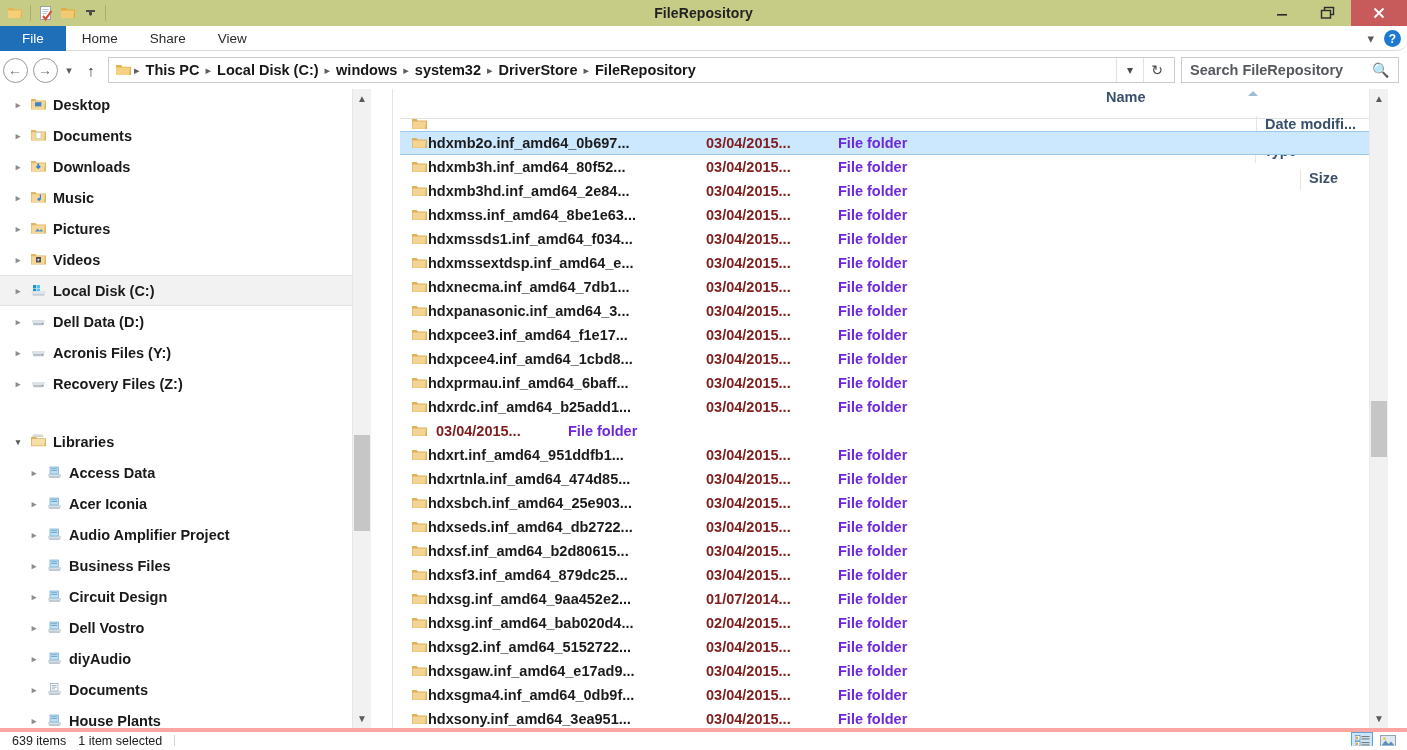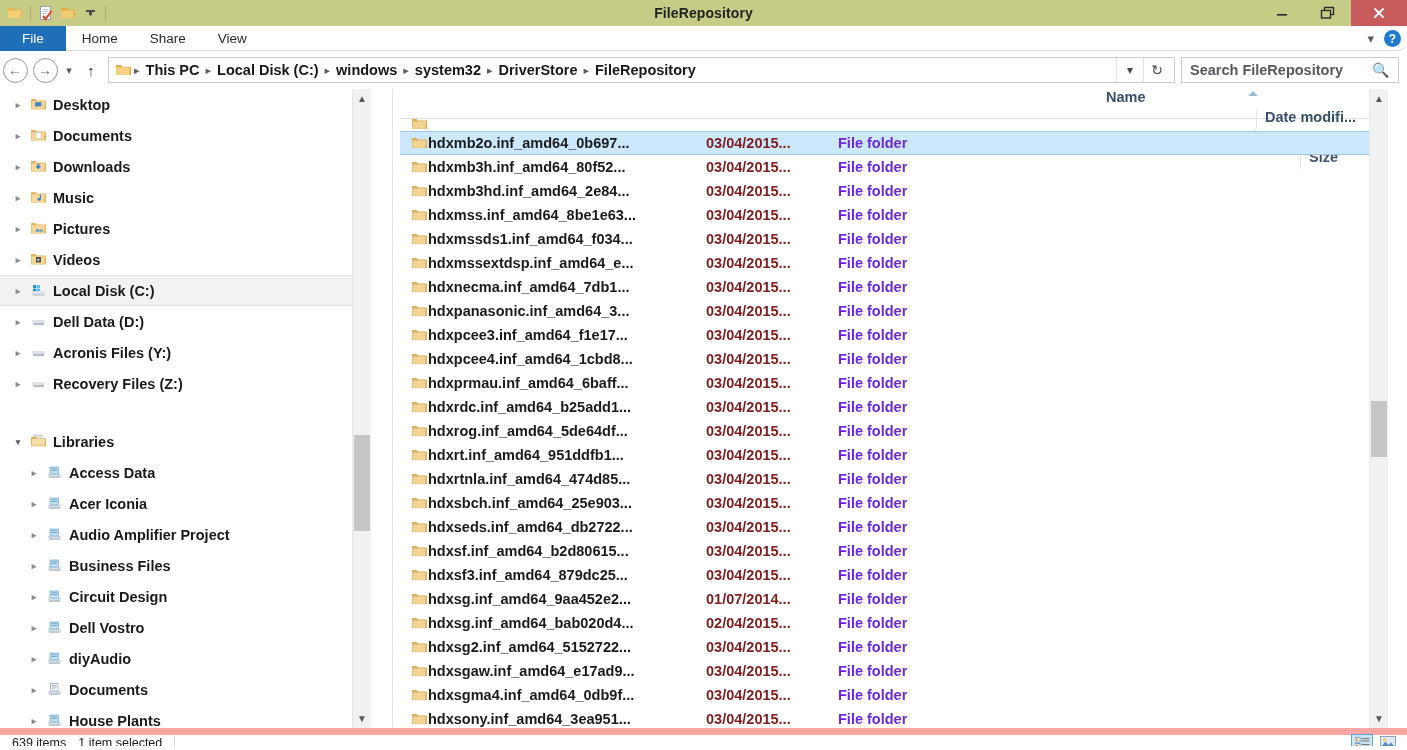--- a/index.html
+++ b/index.html
@@ -127,21 +127,21 @@
   .filelist { position: absolute; left: 400px; top: 0; width: 988px; height: 639px; overflow: hidden; }
   .colheader {
     position: relative; height: 30px; display: flex; align-items: flex-end;
     border-bottom: 1px solid #e2e2e2; background: #fff; flex-direction: column;
   }
   .col {
     font-size: 14.5px; font-weight: bold; color: #3a506b;
     padding-bottom: 4px; padding-left: 8px; height: 26px;
     display: flex; align-items: center; position: relative;
   }
-  .col + .col { border-left: 1px solid #e4e4e4; }
+  .col + .col { border-left: 1px solid #e4e4e4; margin-top: 7px; }
   .col.name { width: 290px; }
   .col.date { width: 132px; }
   .col.type { width: 133px; }
   .col.size { width: 88px; }
   .sort-tri {
     position: absolute; left: 150px; top: 2px;
     width: 0; height: 0; border-left: 5px solid transparent;
     border-right: 5px solid transparent; border-bottom: 5px solid #a3bcd6;
   }
 
@@ -160,21 +160,21 @@
   .cell-size { width: 88px; padding-left: 8px; }
 
   .list-scroll {
     position: absolute; right: 0; top: 0; width: 19px; height: 639px;
     background: #f1f1f1; border-left: 1px solid #e9e9e9;
   }
 
   
   .statusbar {
     position: absolute; left: 0; bottom: 0; width: 1407px; height: 22px;
-    background: #ffffff; border-top: 7px solid #fca5a5;
+    background: #ffffff; border-top: 4px solid #fca5a5;
     display: flex; align-items: center;
   }
   .status-txt { font-size: 12.5px; color: #202020; padding-left: 12px; }
   .status-sep { width: 1px; height: 13px; background: #d4d4d4; margin: 0 12px; }
   .status-right { position: absolute; right: 8px; display: flex; align-items: center; gap: 4px; }
   .viewbtn { width: 22px; height: 18px; display:flex; align-items:center; justify-content:center; }
   .viewbtn.active { background: #cde6f7; border: 1px solid #5ba3d9; }
   .bottom-strip { position:absolute; left:0; bottom:0; width:1407px; height:4px; background:#ffffff; }
 </style>
 </head>
@@ -713,21 +713,20 @@
             <span class="cell-type">File folder</span>
             <span class="cell-size"></span>
           </div>
           <div class="row">
             <span class="cell-ico">
               <svg width="17" height="14" viewBox="0 0 17 14">
                 <path d="M1 2h4.6l1.3 1.6H16V12H1z" fill="#dcb05a"></path>
                 <path d="M1.6 4.4H15l-.9 7.3H1.6z" fill="#f3d493"></path>
               </svg>
             </span>
-            <span class="cell-name">hdxrog.inf_amd64_5de64df...</span>
             <span class="cell-date">03/04/2015...</span>
             <span class="cell-type">File folder</span>
             <span class="cell-size"></span>
           </div>
           <div class="row">
             <span class="cell-ico">
               <svg width="17" height="14" viewBox="0 0 17 14">
                 <path d="M1 2h4.6l1.3 1.6H16V12H1z" fill="#dcb05a"></path>
                 <path d="M1.6 4.4H15l-.9 7.3H1.6z" fill="#f3d493"></path>
               </svg>

